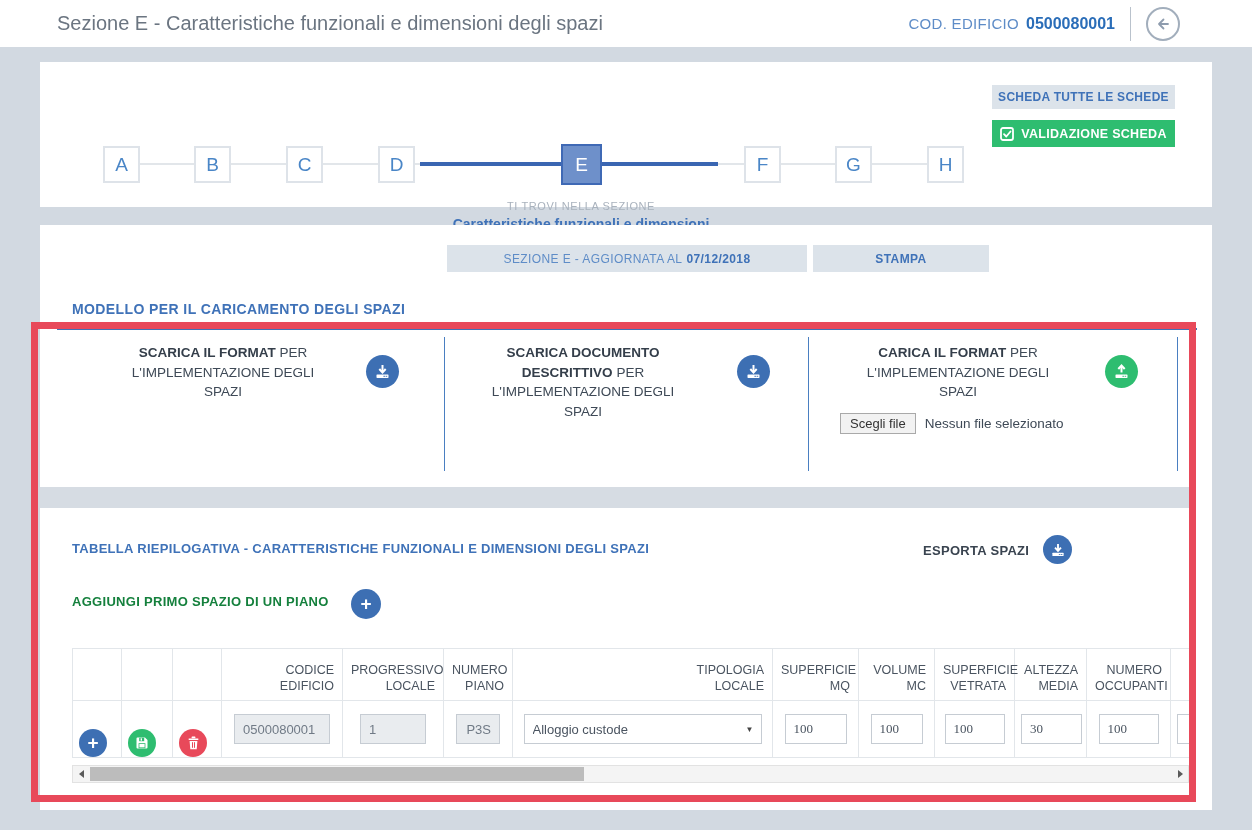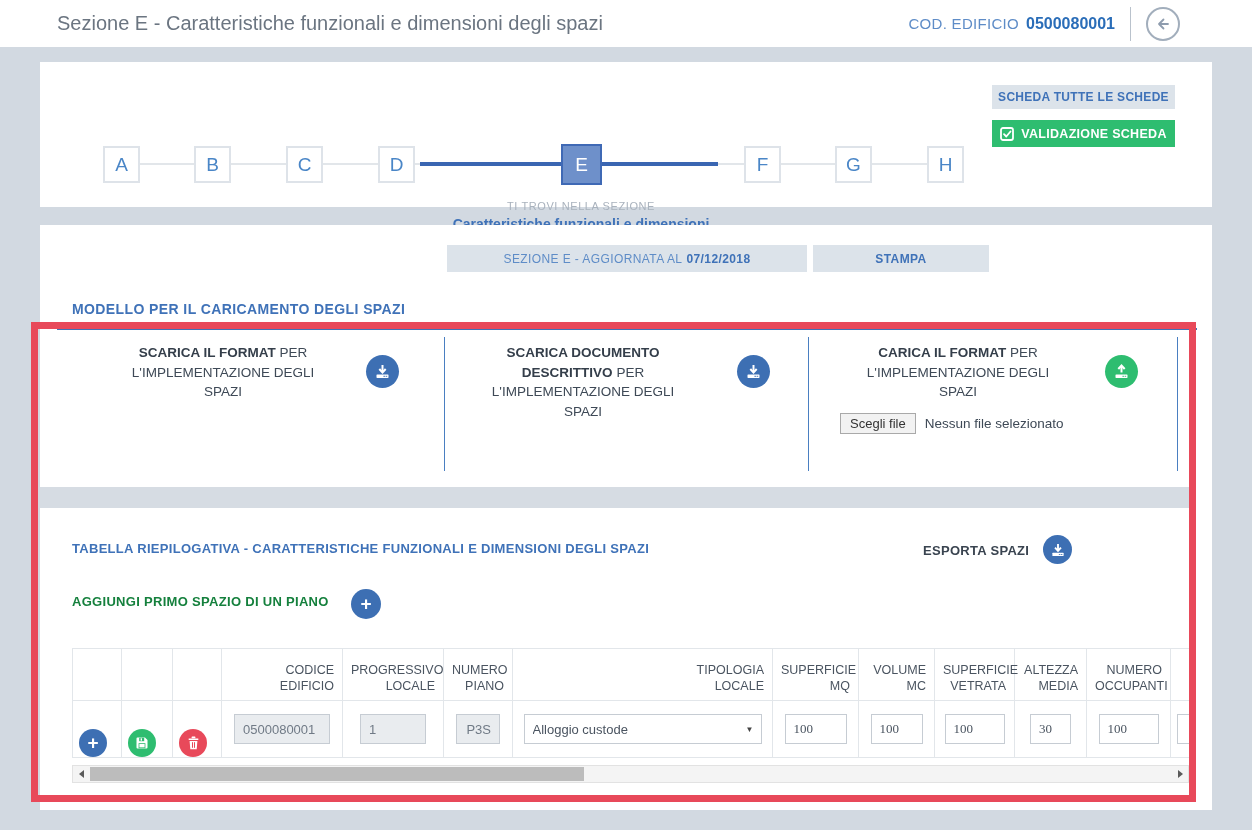--- a/index.html
+++ b/index.html
@@ -68,21 +68,21 @@
   table.spazi th { height:52px; vertical-align:bottom; text-align:right; padding:6px 8px; font-size:12.5px; font-weight:normal; color:#4a5460; white-space:pre-line; line-height:16px; }
   table.spazi td { height:57px; vertical-align:middle; text-align:center; padding:0 6px; }
   .ic-28 { width:28px; height:28px; margin:0 auto; }
   input.ro { width:96px; height:30px; background:#e9ecef; border:1px solid #c6ccd3; color:#707a86; font-size:13px; padding:0 8px; font-family:"Liberation Sans",sans-serif; }
   input.ro.w-66{width:66px;} input.ro.w-44{width:44px; text-align:right;}
   .sel-wrap { position:relative; width:238px; height:30px; margin:0 auto; }
   select.tip { width:238px; height:30px; background:#fff; border:1px solid #c6ccd3; color:#4a5460; font-size:13px; padding:0 20px 0 8px;
     -webkit-appearance:none; appearance:none; font-family:"Liberation Sans",sans-serif; border-radius:0; }
   .sel-arrow { position:absolute; right:8px; top:11px; font-size:8px; color:#444; pointer-events:none; }
   input.num { height:30px; background:#fff; border:1px solid #c6ccd3; color:#4a5460; font-size:13px; padding:0 8px; font-family:Liberation Serif, serif; }
-  .w-62{width:62px}.w-52{width:52px}.w-60{width:60px}.w-45{width:41px}.w-40{width:40px}
+  .w-62{width:62px}.w-52{width:52px}.w-60{width:60px}.w-45{width:61px}.w-40{width:40px}
   
   .hscroll { position:absolute; left:32px; top:540px; width:1117px; height:18px; background:#f4f4f4; border:1px solid #e2e2e2; }
   .hs-arrow { position:absolute; top:0; width:16px; height:16px; display:flex; align-items:center; justify-content:center; cursor:pointer; }
   .hs-left{left:0} .hs-right{right:0}
   .tri-l { width:0; height:0; border-top:4px solid transparent; border-bottom:4px solid transparent; border-right:5px solid #5a5a5a; }
   .tri-r { width:0; height:0; border-top:4px solid transparent; border-bottom:4px solid transparent; border-left:5px solid #5a5a5a; }
   .hs-thumb { position:absolute; left:17px; top:1px; width:494px; height:14px; background:#bcbcbc; cursor:pointer; }
   
   .red-box { position:absolute; left:31px; top:322px; width:1165px; height:480px; border:7px solid #e8495a; pointer-events:none; z-index:9; }
 </style>

